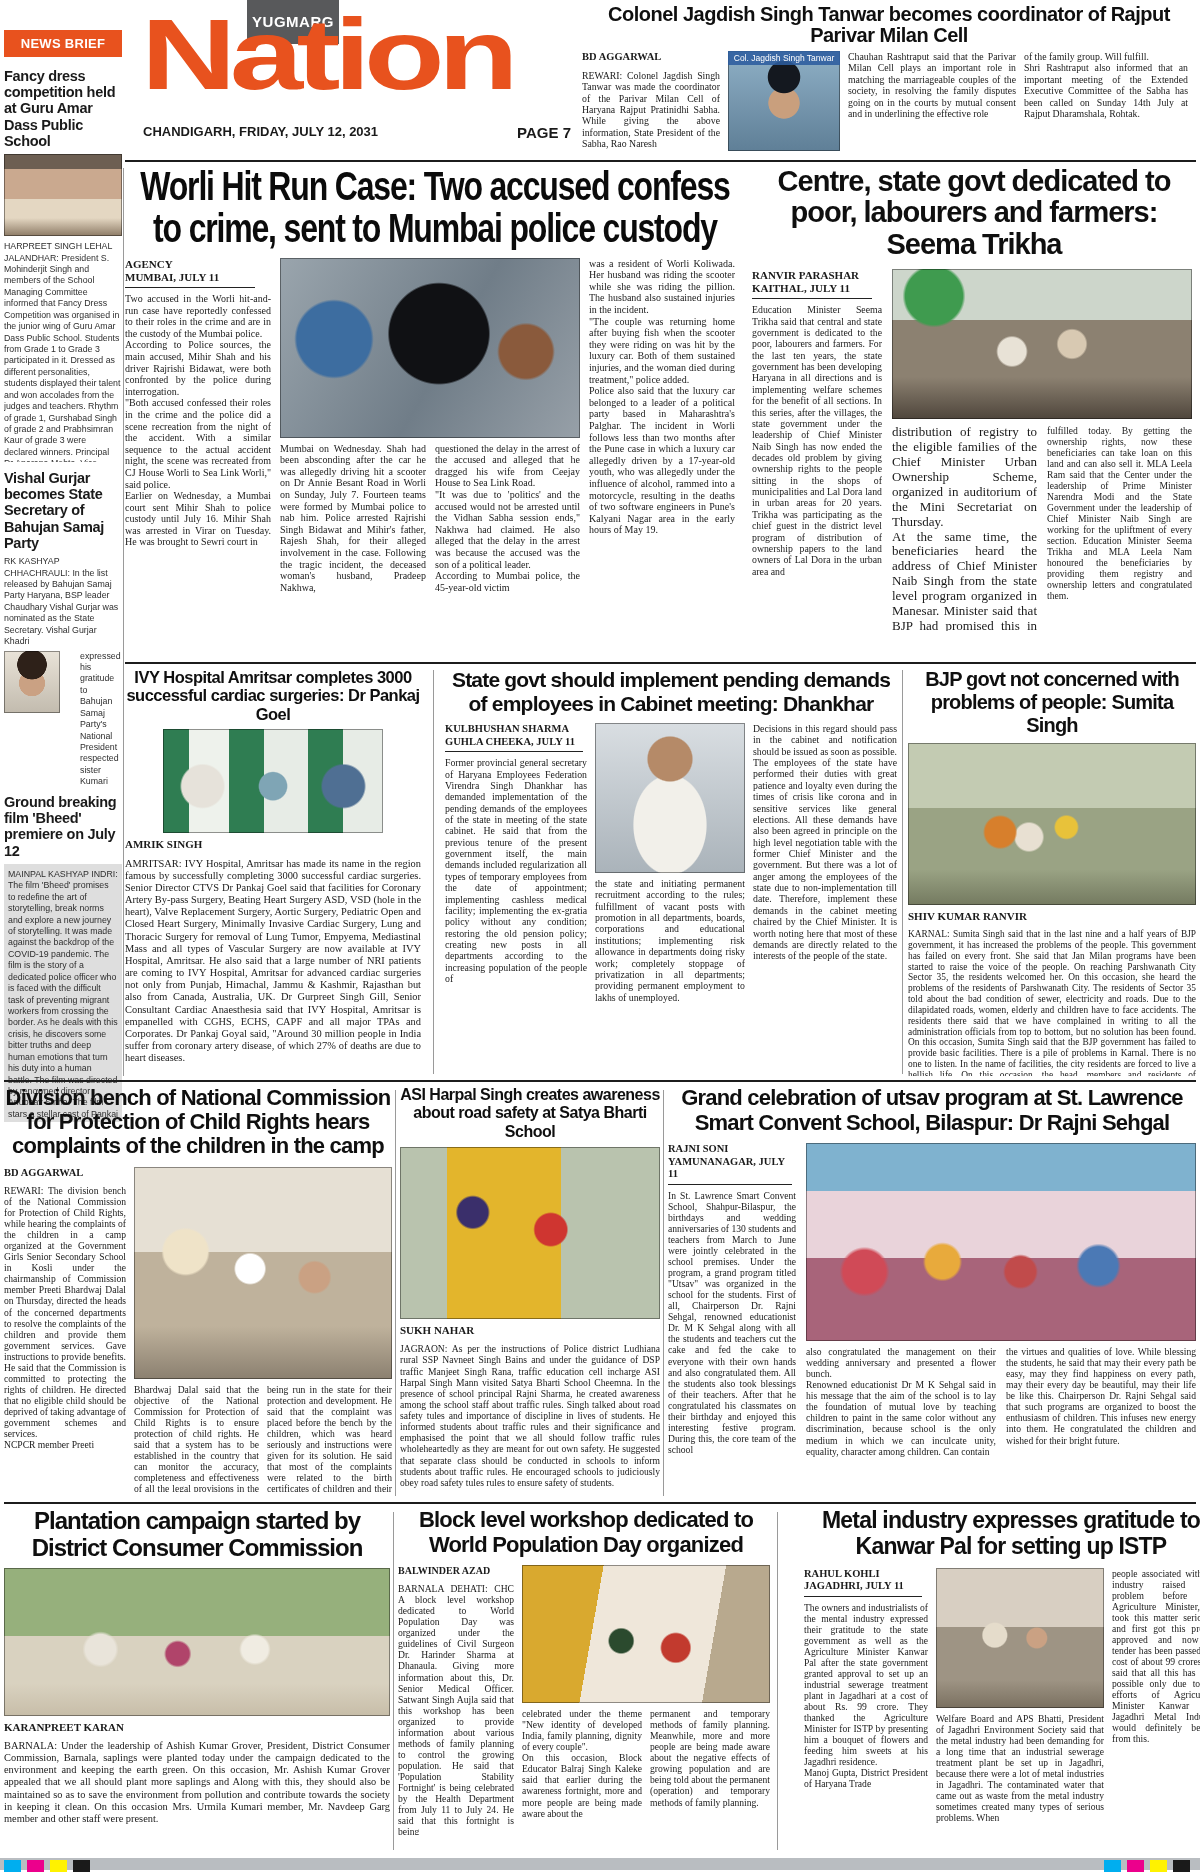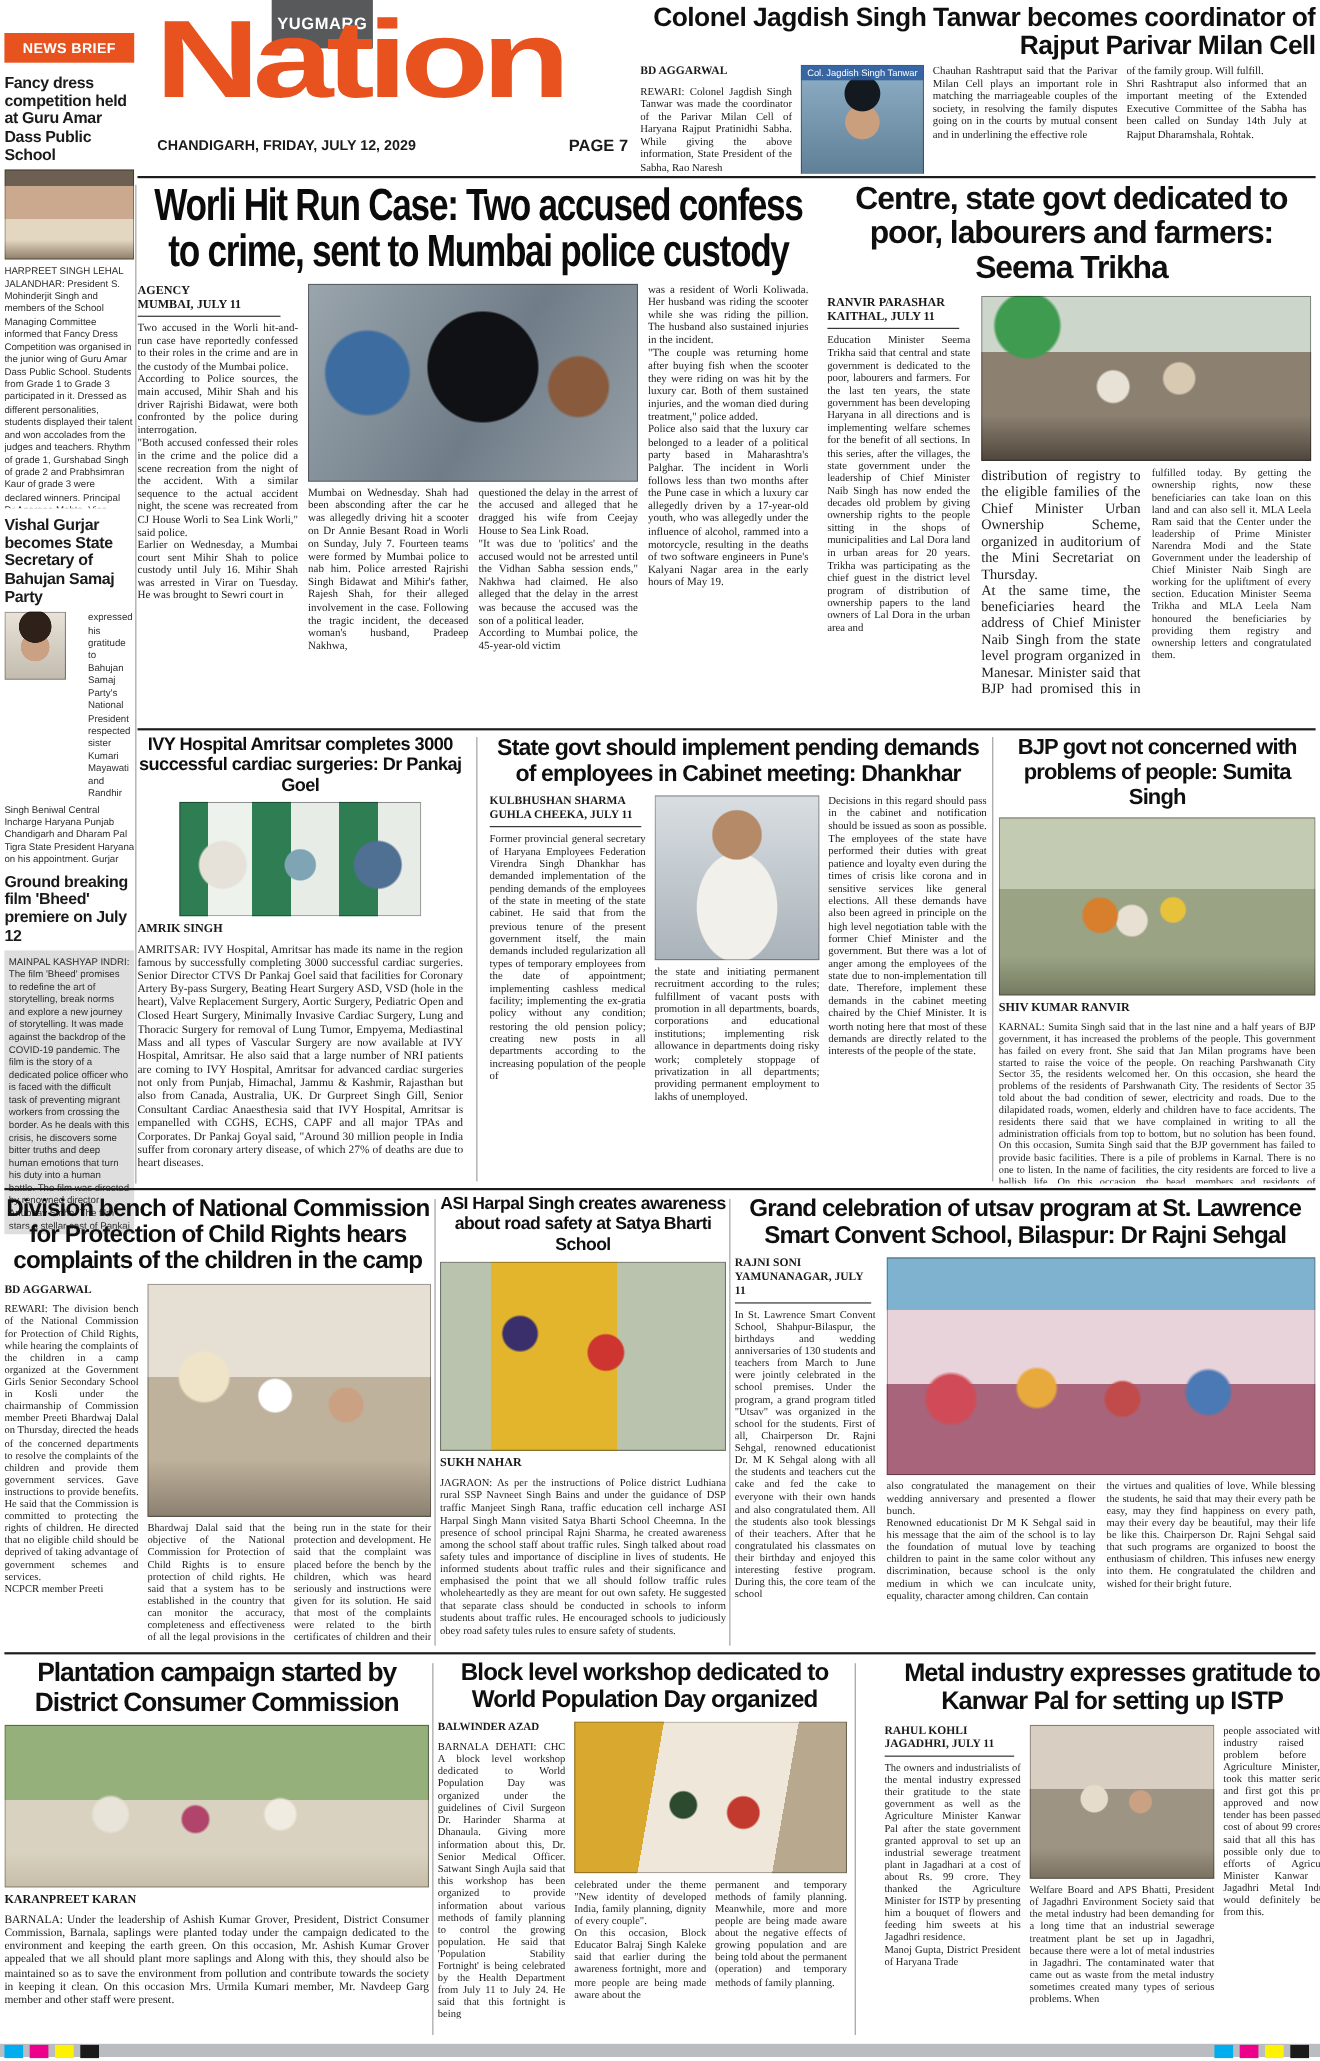--- a/index.html
+++ b/index.html
@@ -46,46 +46,47 @@
   <div class="brief-hdr">NEWS BRIEF</div>
 
   <div style="height:398px;overflow:hidden;">
     <div class="sb-title">Fancy dress competition held at Guru Amar Dass Public School</div>
     <div class="ph" style="width:118px;height:82px;background:linear-gradient(180deg,#6d5f52 0 18%,#caa98f 18% 55%,#e4d7c2 55% 78%,#8d7b66);"></div>
     <div class="sb-body" style="margin-top:5px;height:292px;overflow:hidden;">HARPREET SINGH LEHAL JALANDHAR: President S. Mohinderjit Singh and members of the School Managing Committee informed that Fancy Dress Competition was organised in the junior wing of Guru Amar Dass Public School. Students from Grade 1 to Grade 3 participated in it. Dressed as different personalities, students displayed their talent and won accolades from the judges and teachers. Rhythm of grade 1, Gurshabad Singh of grade 2 and Prabhsimran Kaur of grade 3 were declared winners. Principal Dr.Aparana Mehta, Vice Principal Dr.Sonika Singh encouraged the students by giving them certificates. S.Mohinderjit Singh President and the members of the School Managing Committee appreciated the participants and congratulated the winners. They also motivated the students to participate in such competitions with great enthusiasm.</div>
   </div>
 
   <div style="height:322px;overflow:hidden;margin-top:4px;">
     <div class="sb-title">Vishal Gurjar becomes State Secretary of Bahujan Samaj Party</div>
+    <div class="sb-body">RK KASHYAP CHHACHRAULI: In the list released by Bahujan Samaj Party Haryana, BSP leader Chaudhary Vishal Gurjar was nominated as the State Secretary. Vishal Gurjar Khadri</div>
     <div style="display:flex;gap:20px;margin:3px 0;">
       <div class="ph" style="flex:0 0 56px;height:62px;background:radial-gradient(circle at 50% 22%,#2e2119 0 26%,transparent 27%),radial-gradient(circle at 50% 52%,#caa183 0 30%,transparent 31%),linear-gradient(#e9e3d8,#c2bbae);"></div>
       <div class="sb-body" style="flex:1;">expressed his gratitude to Bahujan Samaj Party's National President respected sister Kumari Mayawati and Randhir</div>
     </div>
     <div class="sb-body" style="height:158px;overflow:hidden;">Singh Beniwal Central Incharge Haryana Punjab Chandigarh and Dharam Pal Tigra State President Haryana on his appointment. Gurjar said that he will fulfill responsibility entrusted to him by BSP with full loyalty and honesty and will be ready day and night to raise their voice for the rights of farmers and laborers. He said that BSP is a party of all the society, in the party the sister gives respect to all the society.</div>
   </div>
 
   <div style="margin-top:6px;">
     <div class="sb-title">Ground breaking film 'Bheed' premiere on July 12</div>
     <div class="graybox">
       <div class="sb-body" style="height:248px;overflow:hidden;">MAINPAL KASHYAP INDRI: The film 'Bheed' promises to redefine the art of storytelling, break norms and explore a new journey of storytelling. It was made against the backdrop of the COVID-19 pandemic. The film is the story of a dedicated police officer who is faced with the difficult task of preventing migrant workers from crossing the border. As he deals with this crisis, he discovers some bitter truths and deep human emotions that turn his duty into a human battle. The film was directed by renowned director Anubhav Sinha. The film stars a stellar cast of Pankaj Kapoor, Rajkumar Rao, Bhumi Pednekar, Dia Mirza and Kritika Kamra. Speaking about the film's premiere and pictures, Rajkummar Rao said, "This film is not just a project; it is about paving the way for an unknown story."</div>
     </div>
   </div>
 </div>
 
 <div class="abs" style="left:125px;top:0;width:452px;height:158px;">
   <div class="brandbox">YUGMARG</div>
   <div class="nation">Nation</div>
   <div class="mh-date-row">
-    <span>CHANDIGARH, FRIDAY, JULY 12, 2029</span>
+    <span>CHANDIGARH, FRIDAY, JULY 12, 2031</span>
     <span class="pagenum">PAGE 7</span>
   </div>
 </div>
 
 <div class="article" style="left:582px;top:4px;width:614px;height:154px;">
-  <div class="hl" style="font-size:24px;text-align:right;line-height:1.05;margin-bottom:5px;">Colonel Jagdish Singh Tanwar becomes coordinator of Rajput Parivar Milan Cell</div>
+  <div class="hl" style="font-size:20px;text-align:center;line-height:1.05;margin-bottom:5px;">Colonel Jagdish Singh Tanwar becomes coordinator of Rajput Parivar Milan Cell</div>
   <div class="cols" style="gap:8px;">
     <div style="width:138px;">
       <div class="byline nor" style="font-size:10.5px;">BD AGGARWAL</div>
       <div class="bodytxt" style="font-size:9.8px;line-height:1.17;height:86px;overflow:hidden;">REWARI: Colonel Jagdish Singh Tanwar was made the coordinator of the Parivar Milan Cell of Haryana Rajput Pratinidhi Sabha. While giving the above information, State President of the Sabha, Rao Naresh</div>
     </div>
     <div class="ph" style="flex:0 0 112px;height:100px;background:radial-gradient(circle at 50% 26%,#14181f 0 17%,transparent 18%),radial-gradient(circle at 50% 52%,#c99f7d 0 20%,transparent 21%),linear-gradient(180deg,#8fb0c6,#5f7f97);">
       <div class="caption-bar">Col. Jagdish Singh Tanwar</div>
     </div>
     <div class="bodytxt" style="width:168px;font-size:9.8px;line-height:1.17;height:104px;overflow:hidden;">Chauhan Rashtraput said that the Parivar Milan Cell plays an important role in matching the marriageable couples of the society, in resolving the family disputes going on in the courts by mutual consent and in underlining the effective role</div>
     <div class="bodytxt" style="width:164px;font-size:9.8px;line-height:1.17;height:104px;overflow:hidden;">of the family group. Will fulfill.

